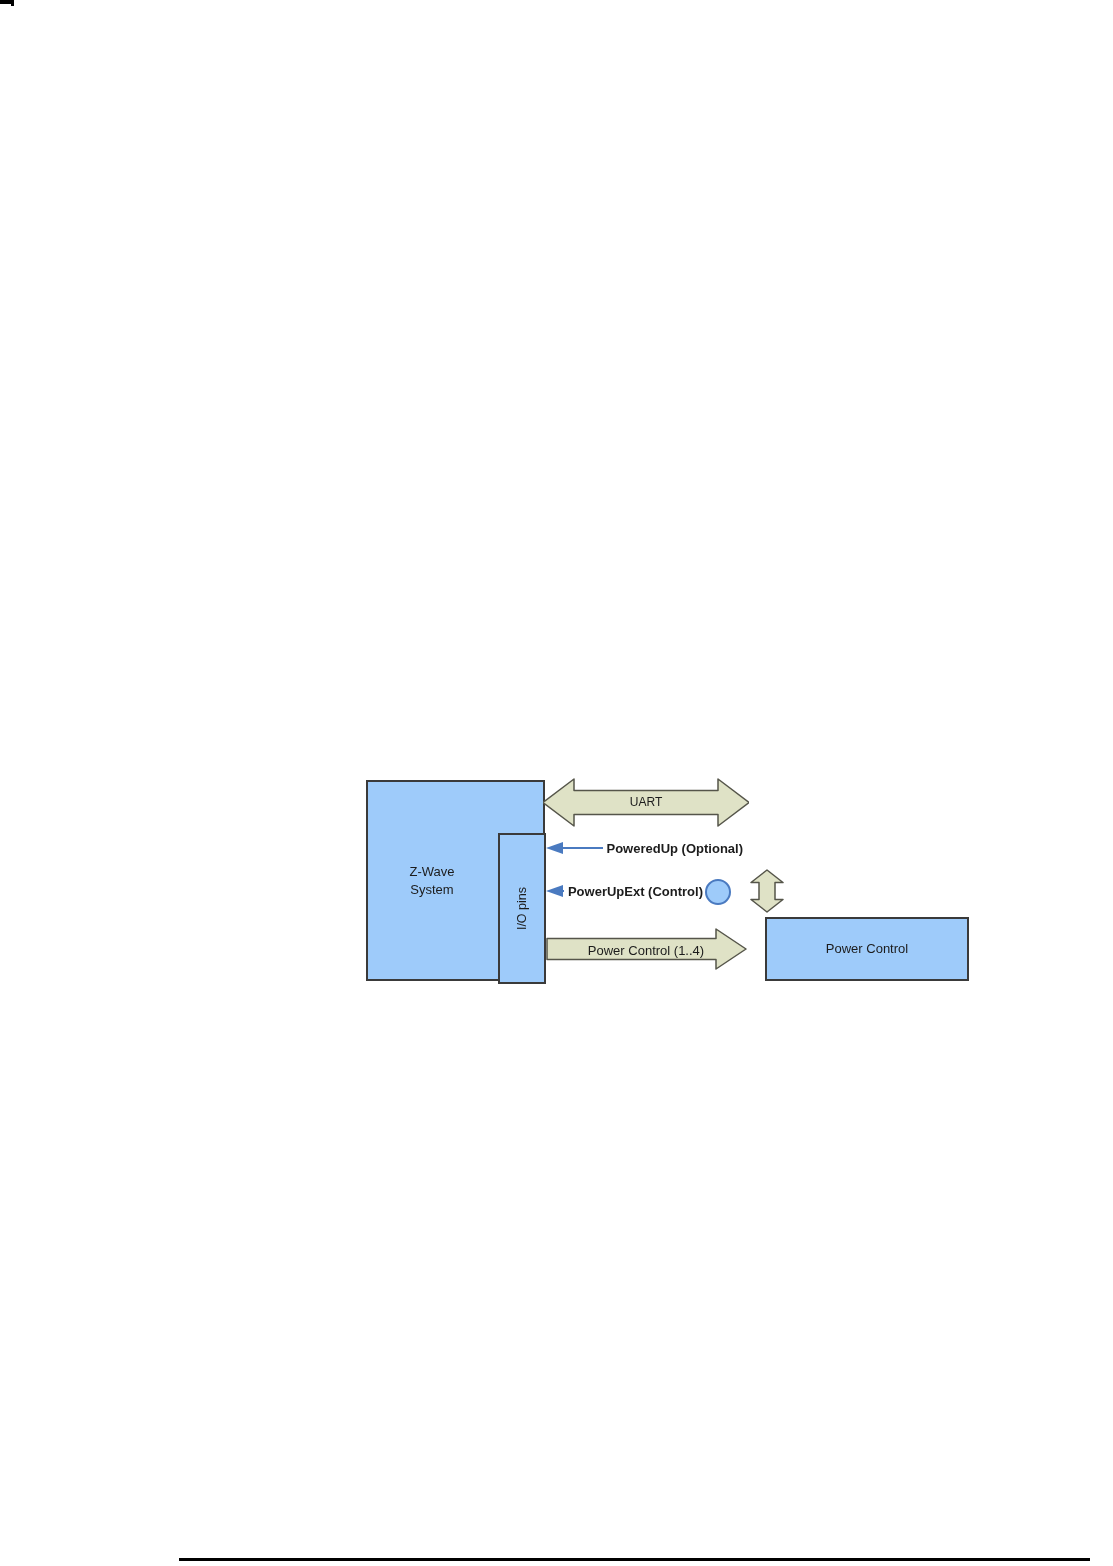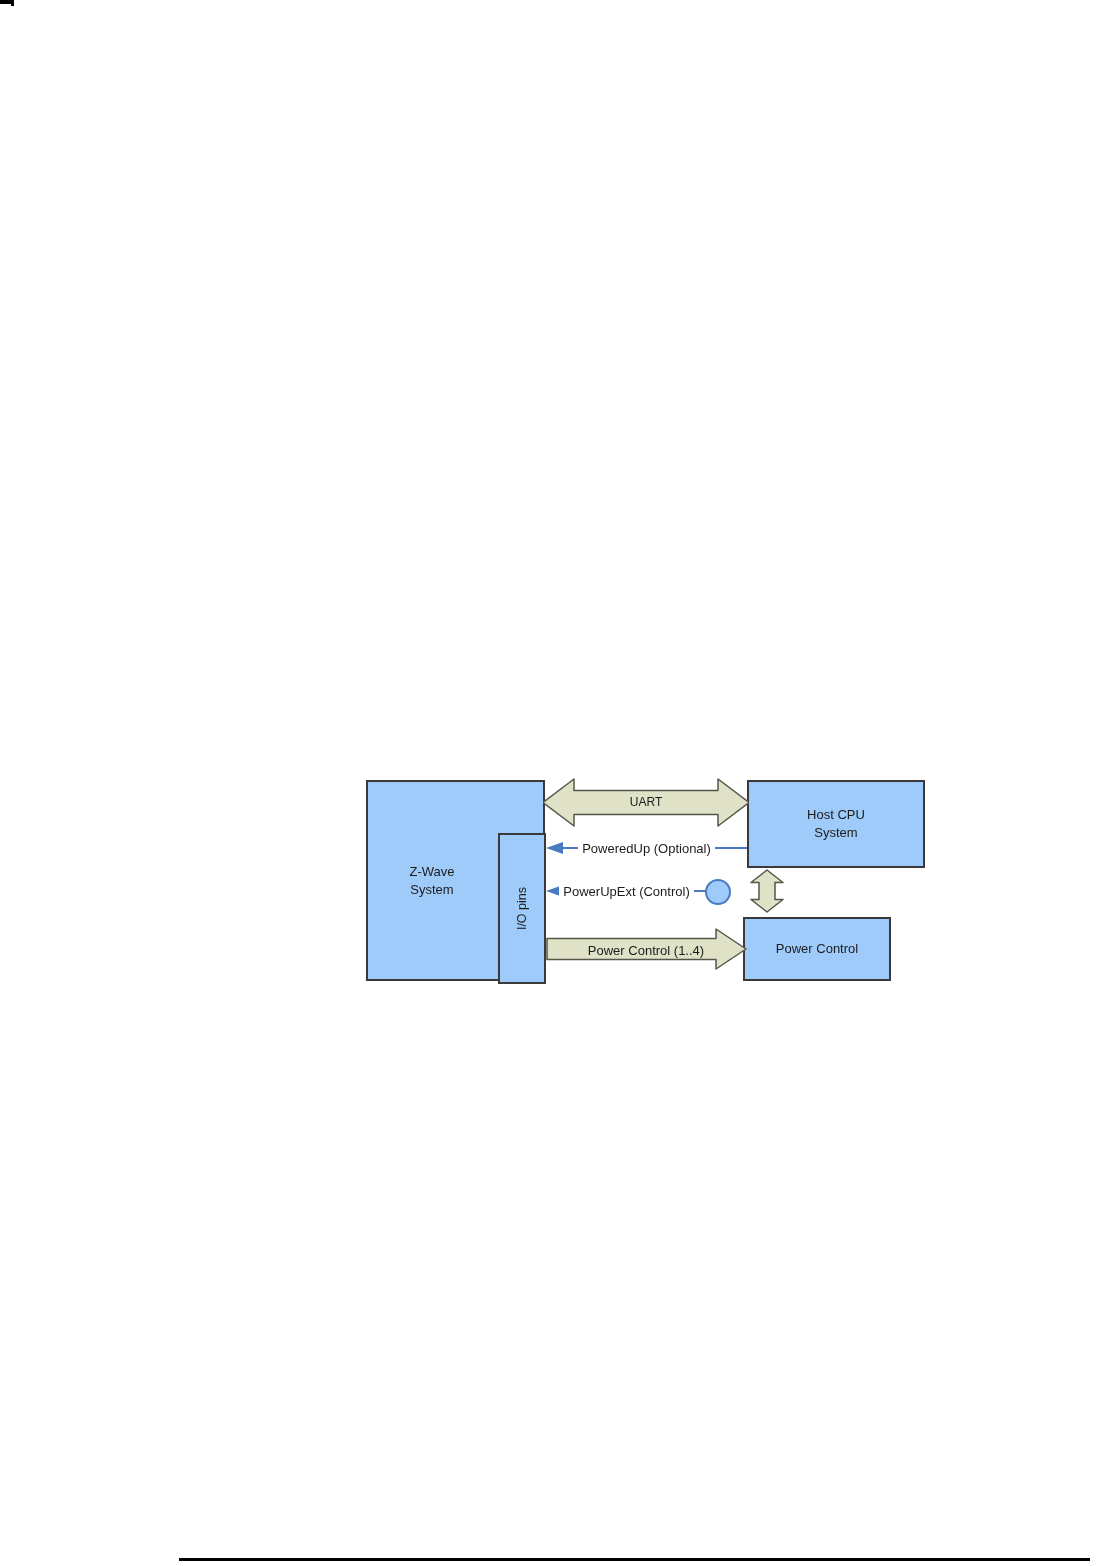--- a/index.html
+++ b/index.html
@@ -31,36 +31,36 @@
   .zwave-label-area{left:366px;top:780px;width:132px;height:201px;
     display:flex;flex-direction:column;align-items:center;justify-content:center;
     text-align:center;font-size:13px;line-height:1.35;}
   .io-pins-box{left:498px;top:833px;width:48px;height:151px;}
   .io-pins-box .vtext{
     writing-mode:vertical-rl;transform:rotate(180deg);
     font-size:12.5px;white-space:nowrap;
   }
   .host-cpu-box{left:747px;top:780px;width:178px;height:88px;
     flex-direction:column;}
-  .power-control-box{left:743px;top:917px;width:148px;height:64px;}
+  .power-control-box{left:765px;top:917px;width:204px;height:64px;}
 
   
   .uart-arrow-svg{left:543px;top:778px;}
   .uart-label{left:543px;top:790px;width:206px;height:24px;
     display:flex;align-items:center;justify-content:center;
     font-size:12px;}
 
   
   .signal-line{height:2px;background:#4A7AC0;}
   .powered-up-line{left:556px;top:847px;width:191px;}
   .power-up-ext-line{left:556px;top:890px;width:151px;}
   .signal-arrowhead{left:546px;}
   .powered-up-head{top:842px;}
   .power-up-ext-head{top:885px;}
-  .signal-label-wrap{height:18px;display:flex;align-items:center;justify-content:center;}
+  .signal-label-wrap{height:18px;display:flex;align-items:center;justify-content:flex-end;font-weight:bold;}
   .powered-up-label{left:546px;top:839px;width:201px;}
   .power-up-ext-label{left:546px;top:882px;width:161px;}
   .signal-label-wrap span{
     background:#ffffff;padding:0 4px;font-size:13px;white-space:nowrap;
   }
   .ext-circle{
     left:705px;top:879px;width:26px;height:26px;
     background:#9ECBFA;border:2px solid #4a7ac0;border-radius:50%;
     box-sizing:border-box;
   }
@@ -84,24 +84,20 @@
   <div class="abs node zwave-box"></div>
   <div class="abs zwave-label-area">
     <span>Z-Wave</span>
     <span>System</span>
   </div>
 
   <div class="abs node io-pins-box">
     <span class="vtext">I/O pins</span>
   </div>
 
-  <div class="abs node host-cpu-box">
-    <span>Host CPU</span>
-    <span>System</span>
-  </div>
 
   <div class="abs node power-control-box">
     <span>Power Control</span>
   </div>
 
   <svg class="abs uart-arrow-svg" width="206" height="49" viewBox="0 0 206 49">
     <polygon points="0,24.5 31,1 31,12.5 175,12.5 175,1 206,24.5 175,48 175,36.5 31,36.5 31,48" stroke="#55554A" stroke-width="1.5" stroke-linejoin="round" fill="#DFE2C6"></polygon>
   </svg>
   <div class="abs uart-label">
     <span>UART</span>

